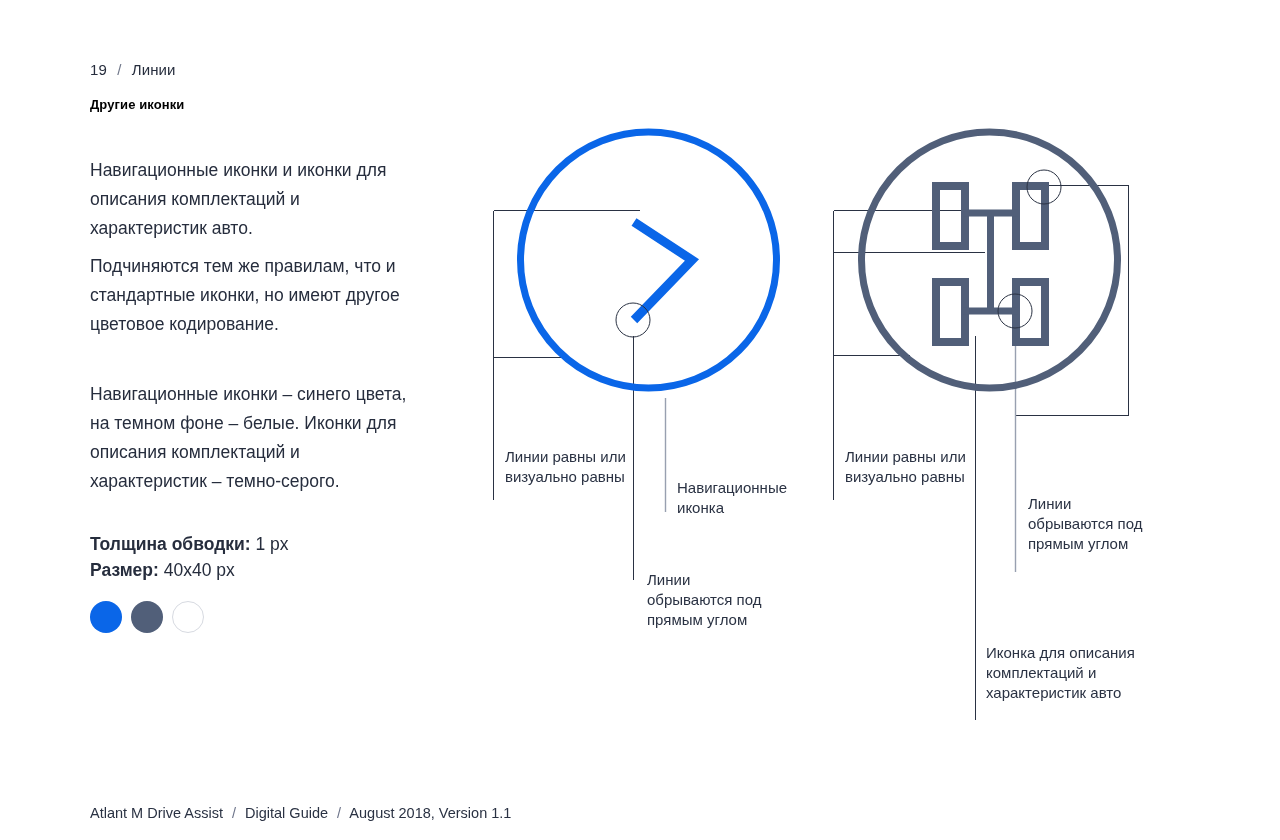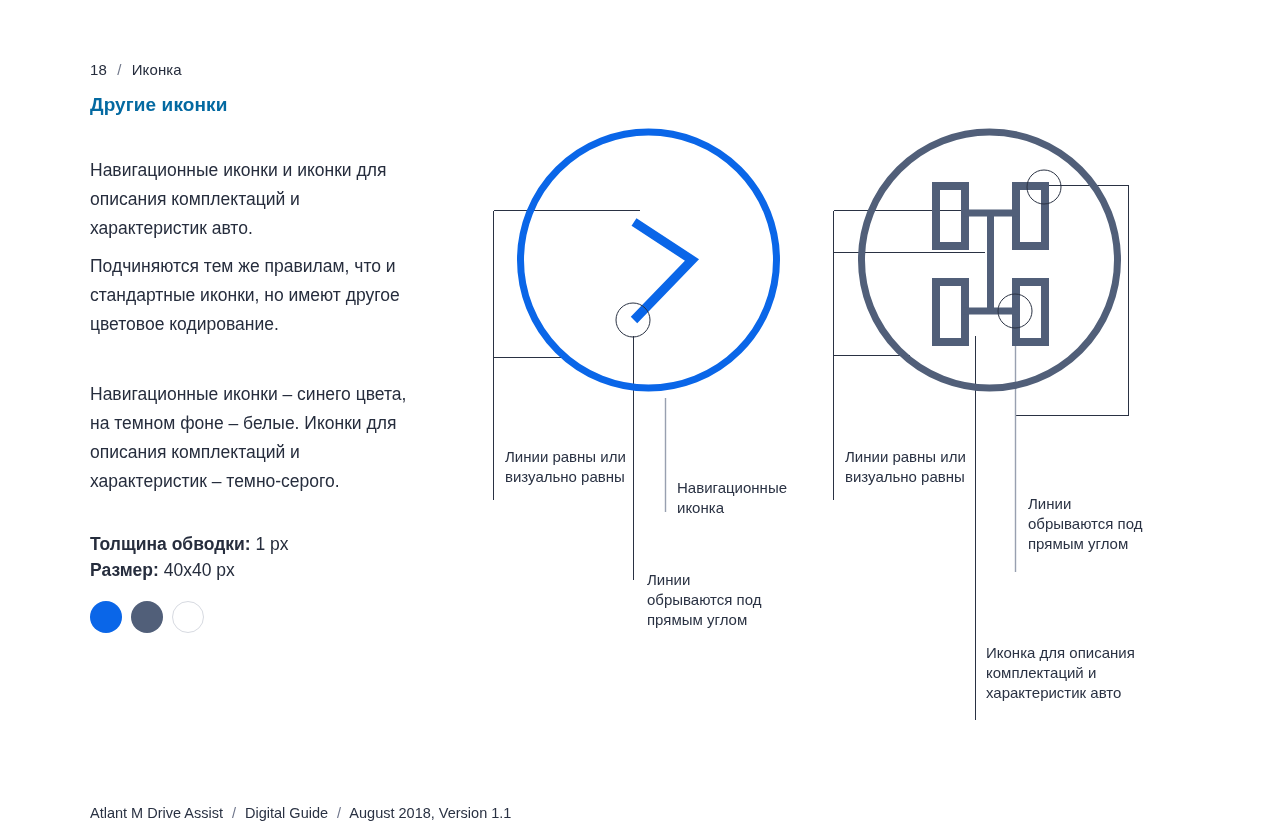--- a/index.html
+++ b/index.html
@@ -34,24 +34,24 @@
   }
   .breadcrumb .sep {
     color: #70778a;
     padding: 0 6px;
   }
 
   .page-title {
     position: absolute;
     left: 90px;
     top: 93px;
-    font-size: 19px;
+    font-size: 13px;
     line-height: 24px;
     font-weight: bold;
-    color: #0369a1;
+    color: #000000;
     letter-spacing: 0.1px;
     white-space: nowrap;
   }
 
   .body-copy {
     position: absolute;
     left: 90px;
     width: 330px;
     font-size: 17.5px;
     line-height: 29px;
@@ -120,23 +120,23 @@
   .c-right-equal  { left: 845px; top: 447px; width: 130px; }
   .c-right-right  { left: 1028px; top: 494px; width: 120px; }
   .c-right-desc   { left: 986px; top: 643px; width: 175px; }
 </style>
 </head>
 <body>
 
 <div id="page">
 
   <div class="breadcrumb">
-    <span>18</span>
+    <span>19</span>
     <span class="sep">/</span>
-    <span>Иконка</span>
+    <span>Линии</span>
   </div>
 
   <div class="page-title">Другие иконки</div>
 
   <div class="body-copy para-1">Навигационные иконки и иконки для описания комплектаций и характеристик авто.</div>
   <div class="body-copy para-2">Подчиняются тем же правилам, что и стандартные иконки, но имеют другое цветовое кодирование.</div>
   <div class="body-copy para-3">Навигационные иконки – синего цвета, на темном фоне – белые. Иконки для описания комплектаций и характеристик – темно-серого.</div>
 
   <div class="specs">
     <div>

